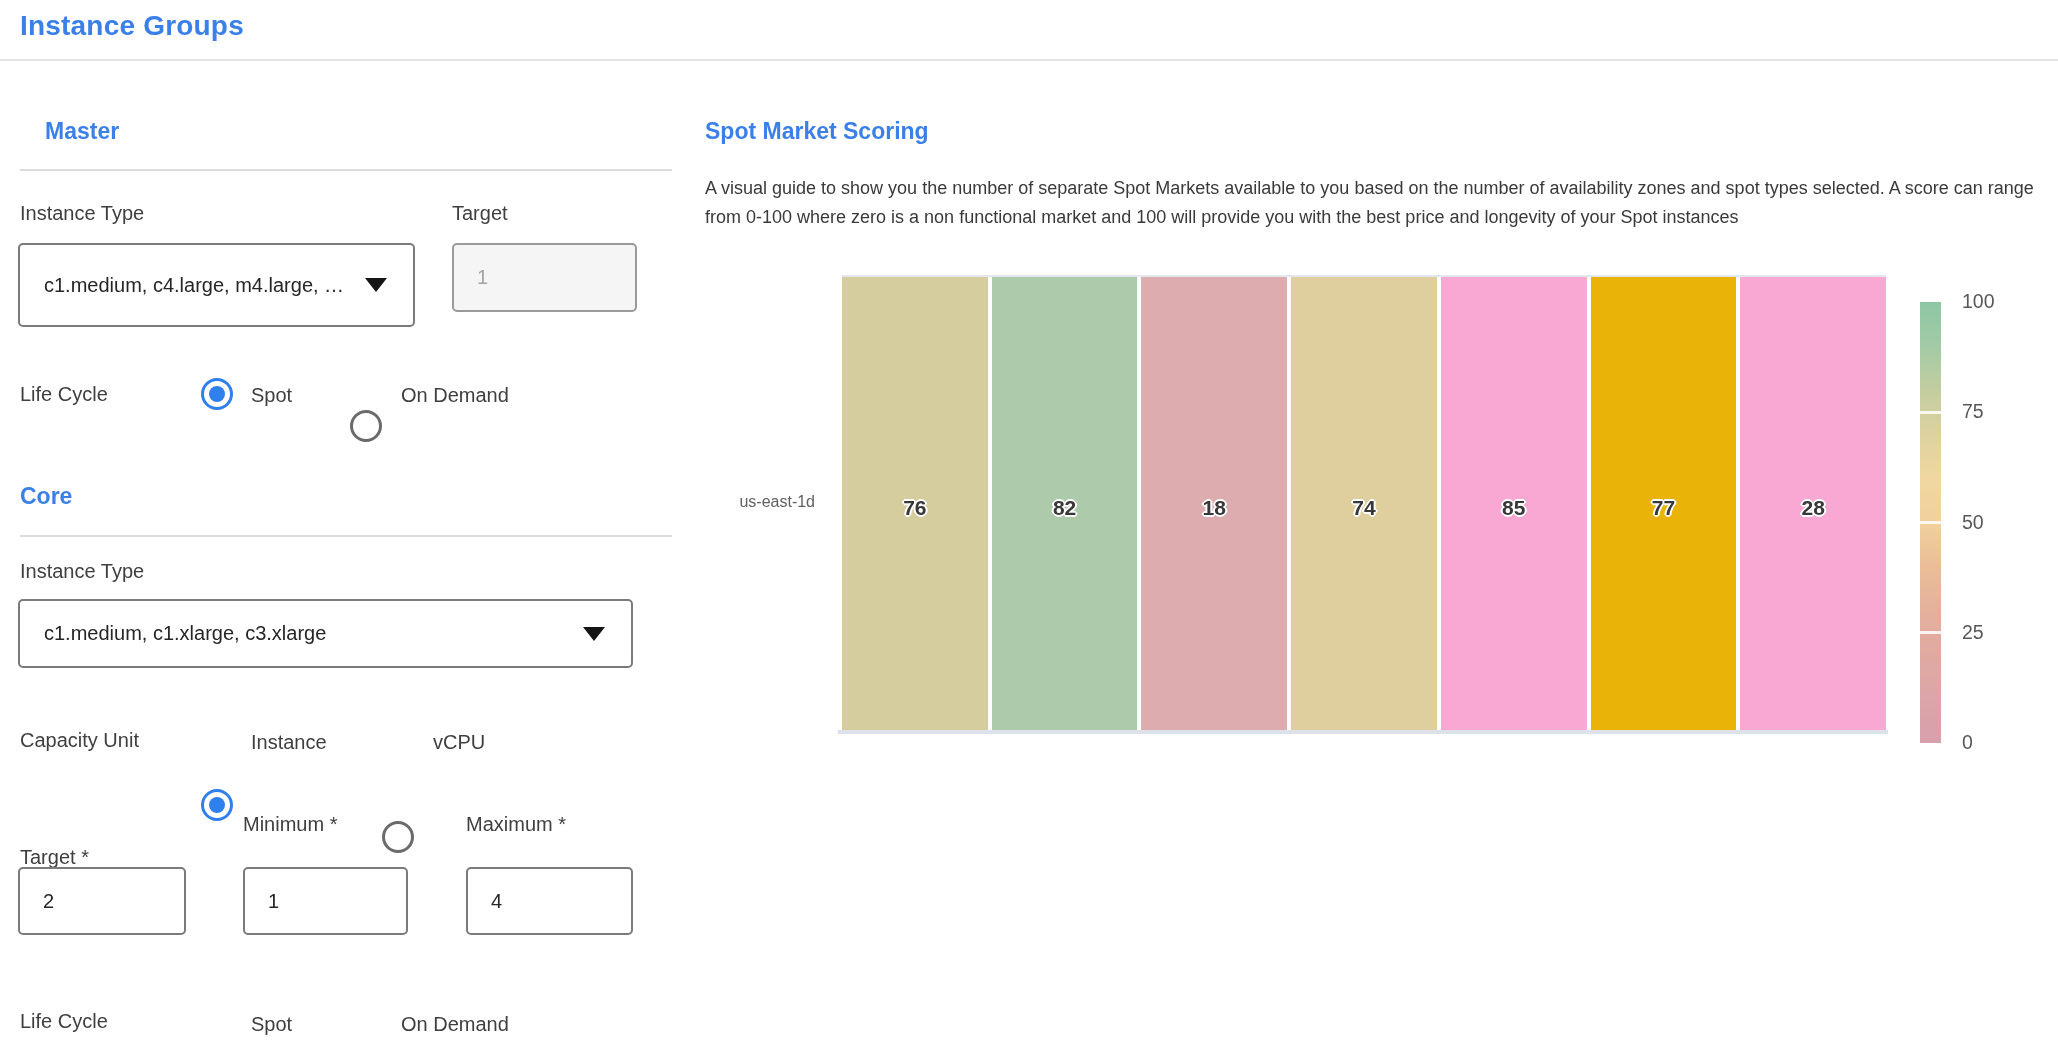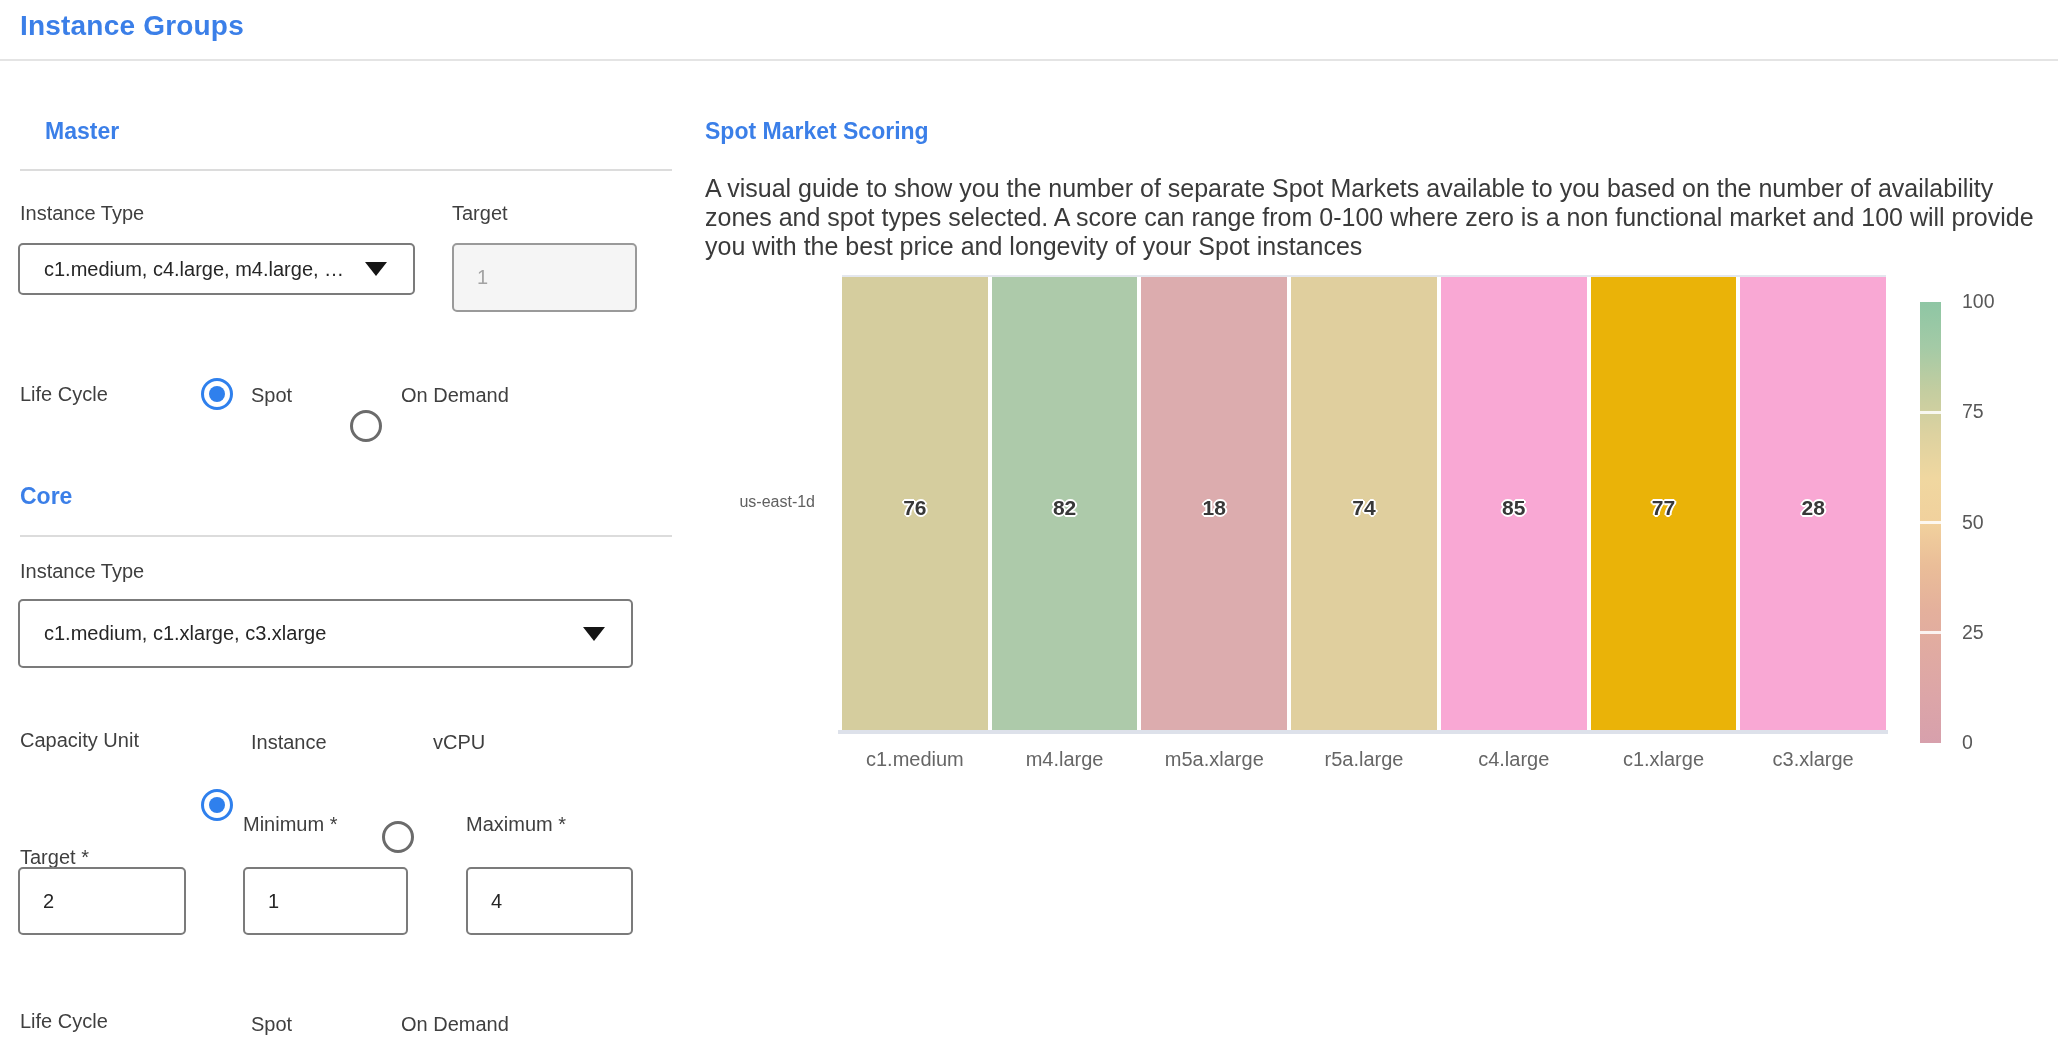--- a/index.html
+++ b/index.html
@@ -42,21 +42,21 @@
     width:32px; height:32px; border-radius:50%; background:#fff;
     border:3px solid #6b6b6b; position:relative; cursor:pointer; flex:none;
   }
   .radio.selected { border-color:#2f80ed; }
   .radio.selected::after {
     content:""; position:absolute; left:5px; top:5px; width:16px; height:16px;
     border-radius:50%; background:#2f80ed;
   }
   .radio-label { font-size:20px; color:#3f3f3f; }
 
-  .desc { font-size:25px; line-height:29px; color:#3a3a3a; }
+  .desc { font-size:18px; line-height:29px; color:#3a3a3a; }
 
   
   .plot {
     left:842px; top:275px; width:1044px; height:456px;
     display:flex; gap:4px; background:#fff;
     border-top:2px solid #e4e7ee;
   }
   .plot-baseline { left:838px; top:730px; width:1050px; height:4px; background:#dde1ea; }
   .cell { flex:1; display:flex; align-items:center; justify-content:center; }
   .cell-val {
@@ -76,21 +76,21 @@
 
 <div id="app">
 
   <div class="abs page-title">Instance Groups</div>
   <div class="abs page-divider"></div>
 
   <div class="abs section-title" style="left:9px; top:118px;margin-left:36px;">Master</div>
   <div class="abs section-divider" style="left:20px; top:169px; width:652px;"></div>
 
   <div class="abs field-label" style="left:20px; top:202px;">Instance Type</div>
-  <div class="abs select-box" style="left:18px; top:243px; width:397px; height:52px;">
+  <div class="abs select-box" style="left:18px; top:243px; width:397px; height:84px;">
     <span class="sel-text">c1.medium, c4.large, m4.large, …</span>
     <span class="caret"></span>
   </div>
 
   <div class="abs field-label" style="left:452px; top:202px;">Target</div>
   <div class="abs" style="left:452px; top:243px; width:185px; height:69px;">
     <input class="text-input disabled" disabled="" placeholder="1" style="">
   </div>
 
   <div class="abs field-label" style="left:20px; top:383px;">Life Cycle</div>
@@ -155,29 +155,20 @@
         <span class="cell-val">85</span>
       </div>
       <div class="cell" style="background: #eab308;">
         <span class="cell-val">77</span>
       </div>
       <div class="cell" style="background: #f9a8d4;">
         <span class="cell-val">28</span>
       </div>
     </div>
   <div class="abs plot-baseline"></div>
-  <div class="abs xlabels" id="xlabels">
-      <div class="xlabel">c1.medium</div>
-      <div class="xlabel">m4.large</div>
-      <div class="xlabel">m5a.xlarge</div>
-      <div class="xlabel">r5a.large</div>
-      <div class="xlabel">c4.large</div>
-      <div class="xlabel">c1.xlarge</div>
-      <div class="xlabel">c3.xlarge</div>
-    </div>
 
   <div class="abs colorbar" id="colorbar" style="background: linear-gradient(rgb(142, 198, 164), rgb(163, 202, 166), rgb(195, 205, 160), rgb(221, 210, 160), rgb(240, 215, 160), rgb(241, 209, 157), rgb(234, 189, 152), rgb(228, 176, 156), rgb(224, 170, 162), rgb(220, 165, 168), rgb(215, 160, 172));">
     <div class="cb-sep" style="top:109px;"></div>
     <div class="cb-sep" style="top:219px;"></div>
     <div class="cb-sep" style="top:329px;"></div>
   </div>
   <div id="cbticks">
       <div class="cb-tick" style="top: 290px;">100</div>
       <div class="cb-tick" style="top: 400.25px;">75</div>
       <div class="cb-tick" style="top: 510.5px;">50</div>

